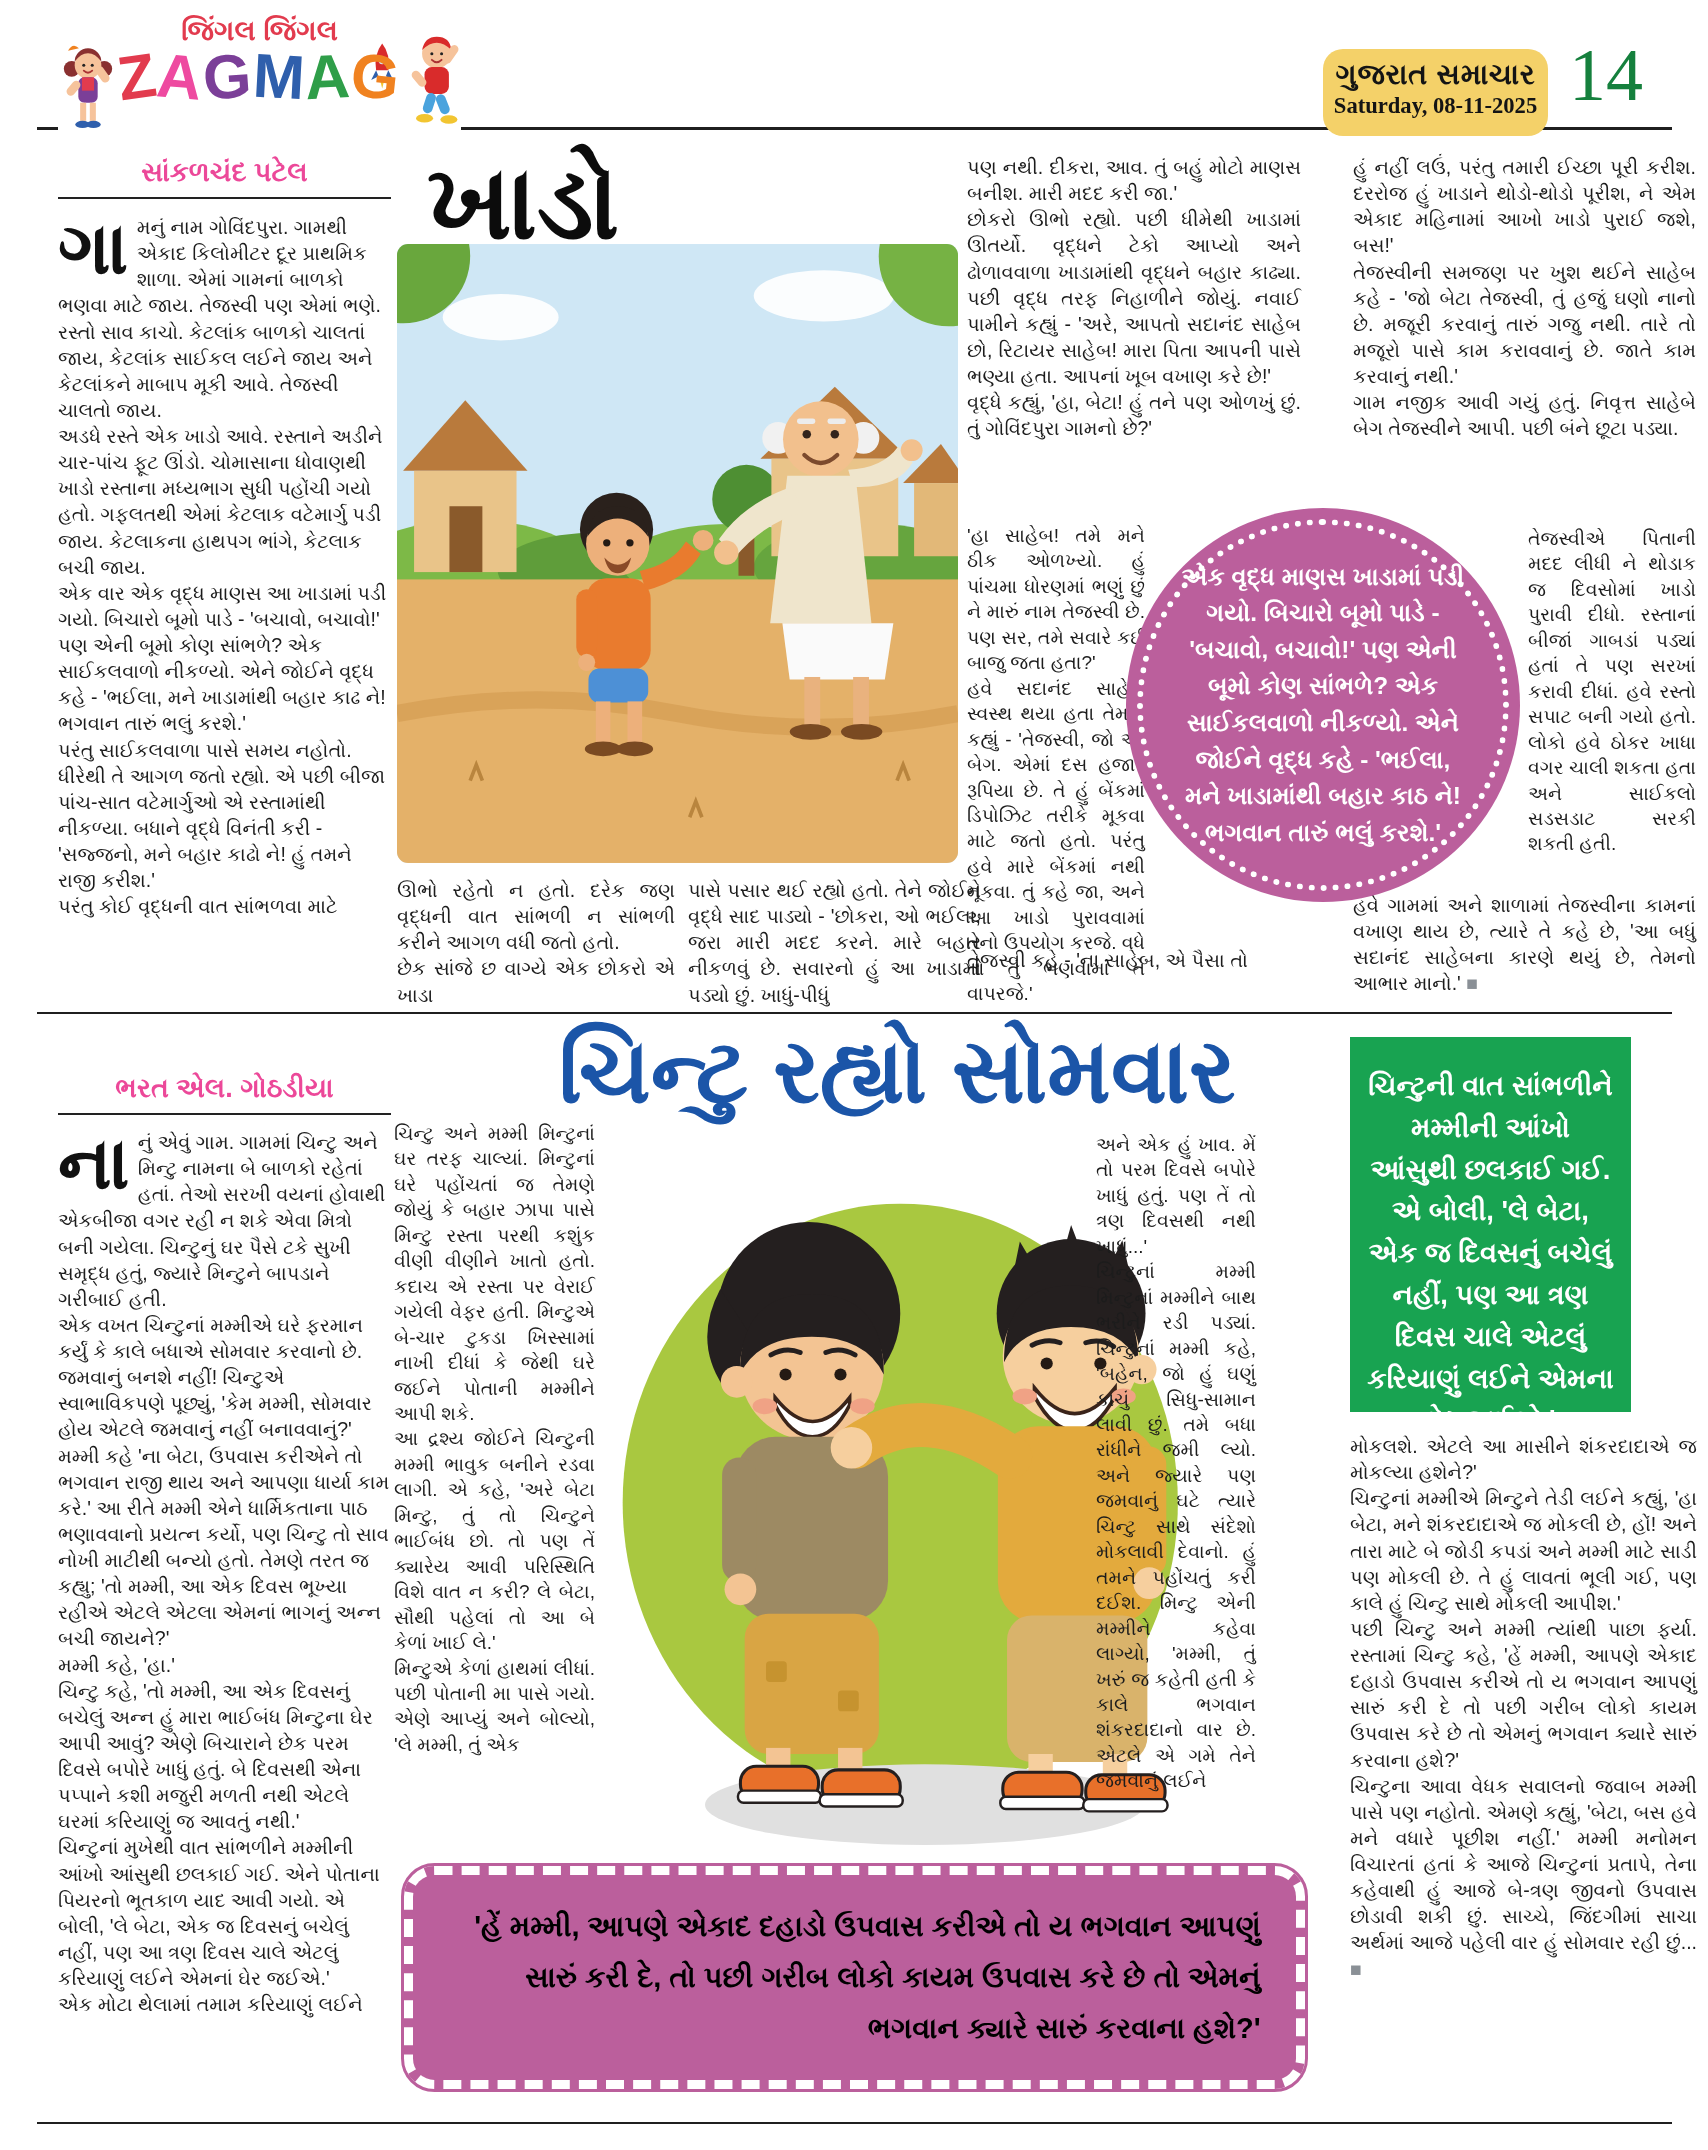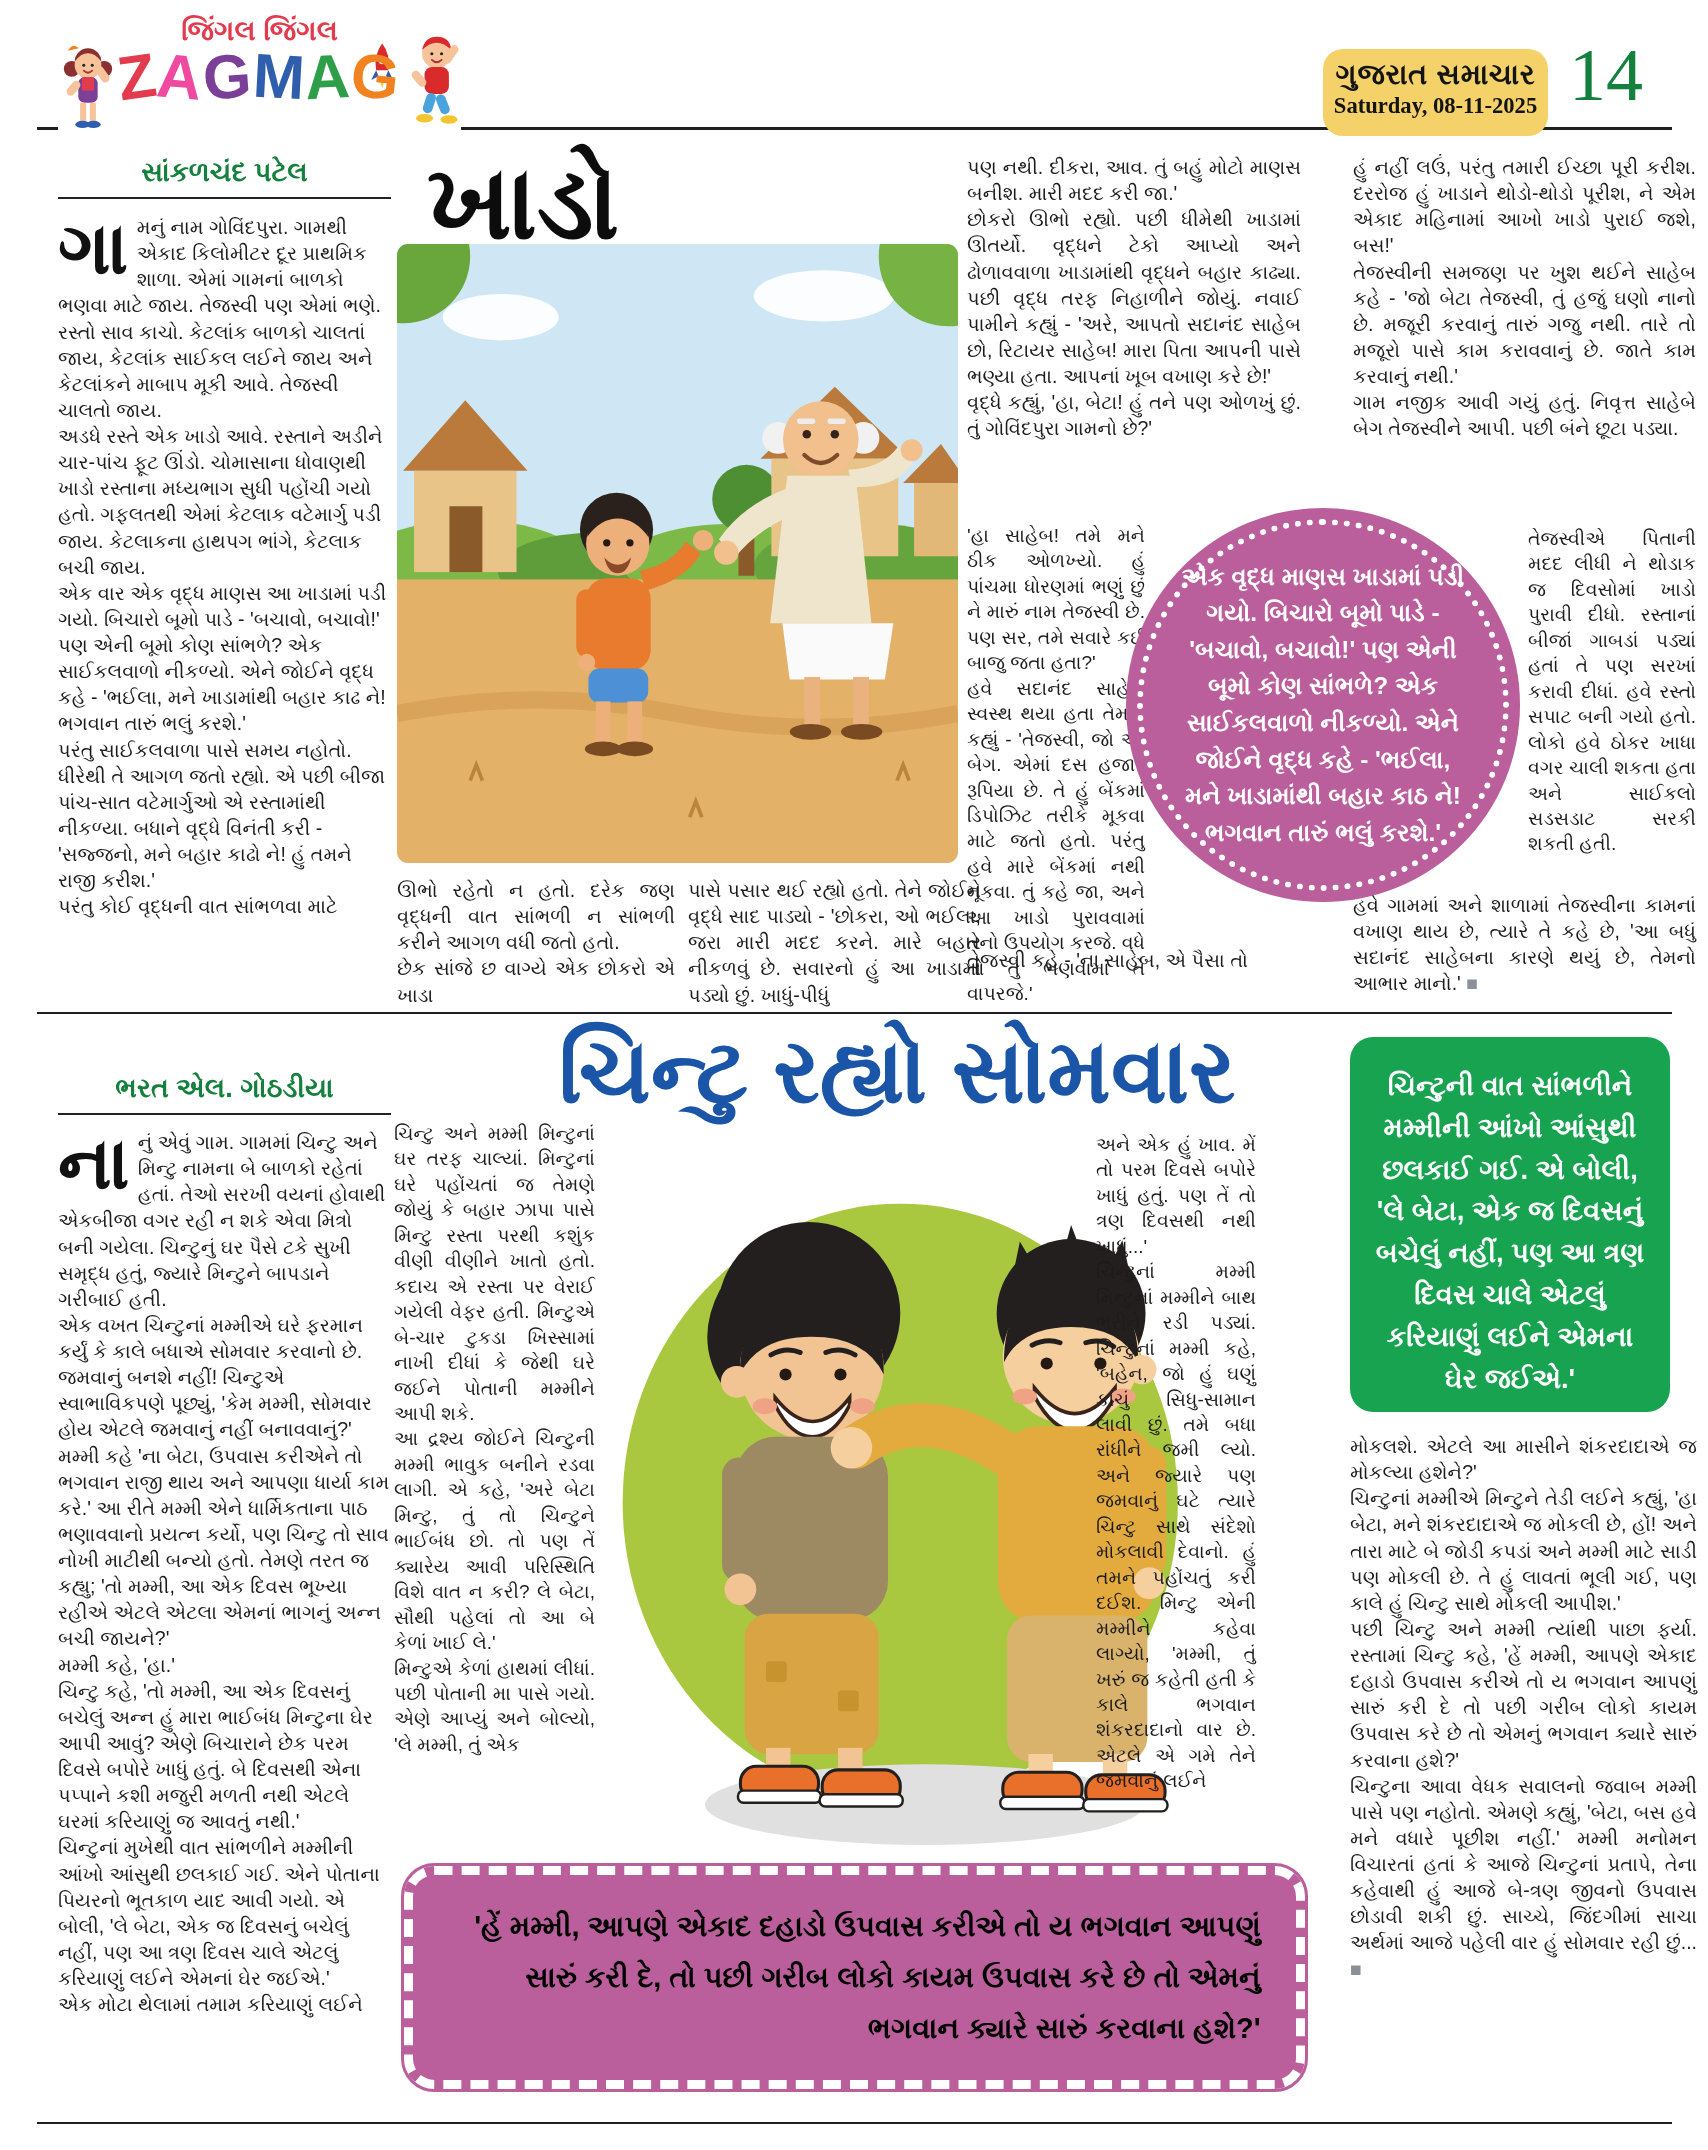--- a/index.html
+++ b/index.html
@@ -2,21 +2,21 @@
 <html style="font-size:9.8px"><head>
 <meta charset="utf-8">
 <style>
   html,body{margin:0;padding:0;background:#e9e9e9;}
   #page{position:relative;width:1708px;height:2151px;background:#ffffff;
         font-family:"Liberation Sans", sans-serif;color:#1a1a1a;overflow:hidden;}
   .abs{position:absolute;}
   .body-text{font-size:19.5px;line-height:1.34;text-align:justify;white-space:pre-line;color:#1c1c1c;}
   .body-text.small{font-size:19px;}
   .author{font-size:27px;font-weight:bold;text-align:center;border-bottom:2.4px solid #222;
-          padding-bottom:8.5px;color:#15803d;}
+          padding-bottom:8.5px;color:#ec4899;}
   .dropcap{float:left;font-size:72px;line-height:.78;font-weight:bold;margin:6.1px 8.5px 0 0;color:#111;}
   .title1{font-size:103px;font-weight:bold;color:#0c0c0c;text-align:left;line-height:1;}
   .title2{font-size:90px;font-weight:bold;color:#1b55a8;text-align:center;line-height:1;}
   .rule{background:#1f1f1f;}
   .masthead-box{background:#f4d169;border-radius:20px;text-align:center;padding-top:8.5px;}
   .masthead-title{font-size:29px;font-weight:800;letter-spacing:0.6px;color:#141414;}
   .masthead-date{font-size:22.6px;font-weight:bold;font-family:"Liberation Serif", serif;color:#141414;margin-top:1.2px;}
   .page-num{font-size:74px;font-family:"Liberation Serif", serif;color:#15803d;line-height:1;}
   .logo-wrap{background:#ffffff;text-align:center;z-index:3;}
   .logo-tagline{font-size:28px;font-weight:800;color:#e23b4e;}
@@ -278,21 +278,21 @@
       </g>
     </svg>
   </div>
 
   <div class="abs body-text small" style="left:394px;top:1121px;width:201px;height:760px;z-index:3;">ચિન્ટુ અને મમ્મી મિન્ટુનાં ઘર તરફ ચાલ્યાં. મિન્ટુનાં ઘરે પહોંચતાં જ તેમણે જોયું કે બહાર ઝાપા પાસે મિન્ટુ રસ્તા પરથી કશુંક વીણી વીણીને ખાતો હતો. કદાચ એ રસ્તા પર વેરાઈ ગયેલી વેફર હતી. મિન્ટુએ બે-ચાર ટુકડા ખિસ્સામાં નાખી દીધાં કે જેથી ઘરે જઈને પોતાની મમ્મીને આપી શકે.
 આ દ્રશ્ય જોઈને ચિન્ટુની મમ્મી ભાવુક બનીને રડવા લાગી. એ કહે, 'અરે બેટા મિન્ટુ, તું તો ચિન્ટુને ભાઈબંધ છો. તો પણ તેં ક્યારેય આવી પરિસ્થિતિ વિશે વાત ન કરી? લે બેટા, સૌથી પહેલાં તો આ બે કેળાં ખાઈ લે.'
 મિન્ટુએ કેળાં હાથમાં લીધાં. પછી પોતાની મા પાસે ગયો. એણે આપ્યું અને બોલ્યો, 'લે મમ્મી, તું એક</div>
   <div class="abs body-text small" style="left:1096px;top:1132px;width:160px;height:732px;z-index:3;">અને એક હું ખાવ. મેં તો પરમ દિવસે બપોરે ખાધું હતું. પણ તેં તો ત્રણ દિવસથી નથી ખાધું...'
 ચિન્ટુનાં મમ્મી મિન્ટુનાં મમ્મીને બાથ ભરીને રડી પડ્યાં. ચિન્ટુનાં મમ્મી કહે, 'બહેન, જો હું ઘણું કાચું સિધુ-સામાન લાવી છું. તમે બધા રાંધીને જમી લ્યો. અને જ્યારે પણ જમવાનું ઘટે ત્યારે ચિન્ટુ સાથે સંદેશો મોકલાવી દેવાનો. હું તમને પહોંચતું કરી દઈશ. મિન્ટુ એની મમ્મીને કહેવા લાગ્યો, 'મમ્મી, તું ખરું જ કહેતી હતી કે કાલે ભગવાન શંકરદાદાનો વાર છે. એટલે એ ગમે તેને જમવાનું લઈને</div>
 
-  <div class="abs green-box" style="left:1350px;top:1037px;width:320px;height:375px;border-radius:23px;">ચિન્ટુની વાત સાંભળીને મમ્મીની આંખો આંસુથી છલકાઈ ગઈ. એ બોલી, 'લે બેટા, એક જ દિવસનું બચેલું નહીં, પણ આ ત્રણ દિવસ ચાલે એટલું કરિયાણું લઈને એમના ઘેર જઈએ.'</div>
+  <div class="abs green-box" style="left:1350px;top:1037px;width:281px;height:375px;">ચિન્ટુની વાત સાંભળીને મમ્મીની આંખો આંસુથી છલકાઈ ગઈ. એ બોલી, 'લે બેટા, એક જ દિવસનું બચેલું નહીં, પણ આ ત્રણ દિવસ ચાલે એટલું કરિયાણું લઈને એમના ઘેર જઈએ.'</div>
 
   <div class="abs body-text" style="left:1350px;top:1433px;width:347px;height:677px;"><span>મોકલશે. એટલે આ માસીને શંકરદાદાએ જ મોકલ્યા હશેને?'
 ચિન્ટુનાં મમ્મીએ મિન્ટુને તેડી લઈને કહ્યું, 'હા બેટા, મને શંકરદાદાએ જ મોકલી છે, હોં! અને તારા માટે બે જોડી કપડાં અને મમ્મી માટે સાડી પણ મોકલી છે. તે હું લાવતાં ભૂલી ગઈ, પણ કાલે હું ચિન્ટુ સાથે મોકલી આપીશ.'
 પછી ચિન્ટુ અને મમ્મી ત્યાંથી પાછા ફર્યા. રસ્તામાં ચિન્ટુ કહે, 'હેં મમ્મી, આપણે એકાદ દહાડો ઉપવાસ કરીએ તો ય ભગવાન આપણું સારું કરી દે તો પછી ગરીબ લોકો કાયમ ઉપવાસ કરે છે તો એમનું ભગવાન ક્યારે સારું કરવાના હશે?'
 ચિન્ટુના આવા વેધક સવાલનો જવાબ મમ્મી પાસે પણ નહોતો. એમણે કહ્યું, 'બેટા, બસ હવે મને વધારે પૂછીશ નહીં.' મમ્મી મનોમન વિચારતાં હતાં કે આજે ચિન્ટુનાં પ્રતાપે, તેના કહેવાથી હું આજે બે-ત્રણ જીવનો ઉપવાસ છોડાવી શકી છું. સાચ્ચે, જિંદગીમાં સાચા અર્થમાં આજે પહેલી વાર હું સોમવાર રહી છું...</span> <span class="endmark">■</span></div>
 
   <div class="abs pink-box" style="left:404px;top:1866px;width:901px;height:223px;z-index:4;">
     <div class="pink-text">'હેં મમ્મી, આપણે એકાદ દહાડો ઉપવાસ કરીએ તો ય ભગવાન આપણું સારું કરી દે, તો પછી  ગરીબ લોકો કાયમ ઉપવાસ કરે છે તો એમનું ભગવાન ક્યારે સારું કરવાના હશે?'</div>
   </div>
 

